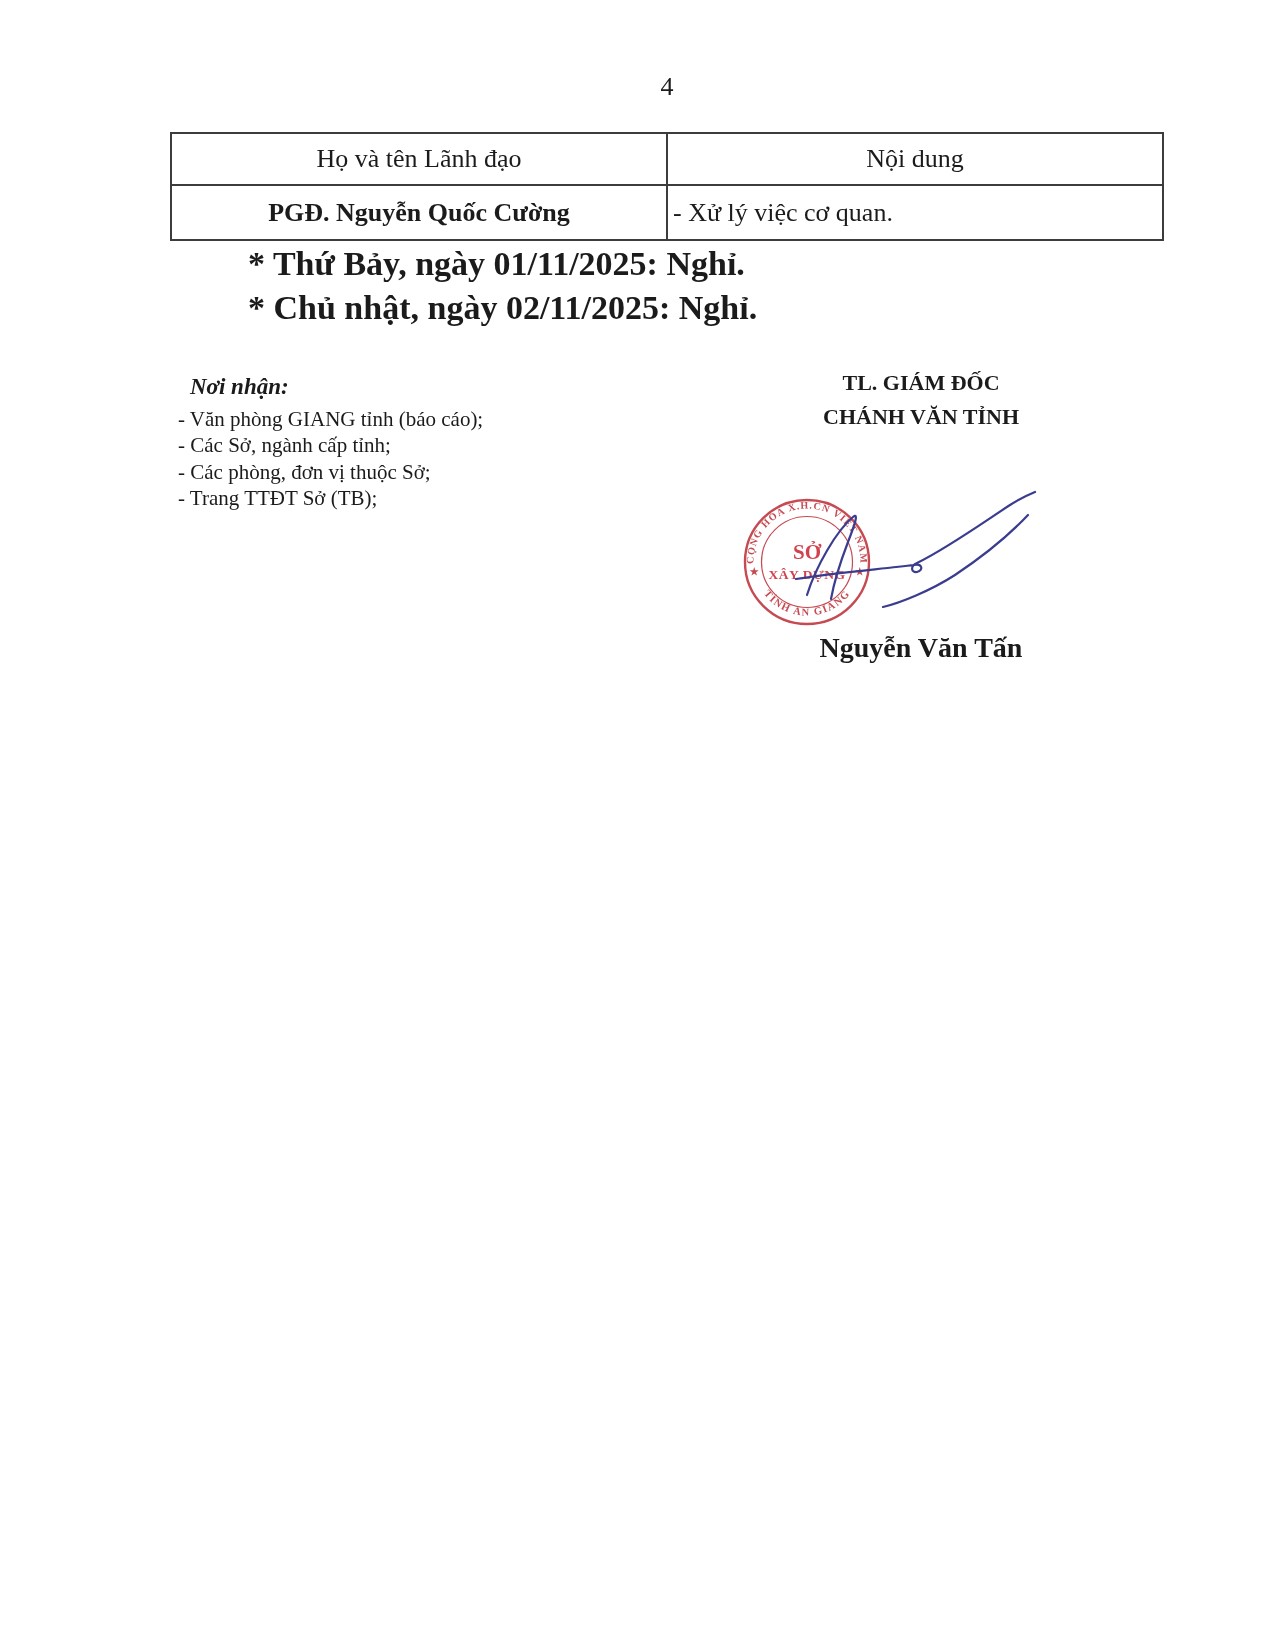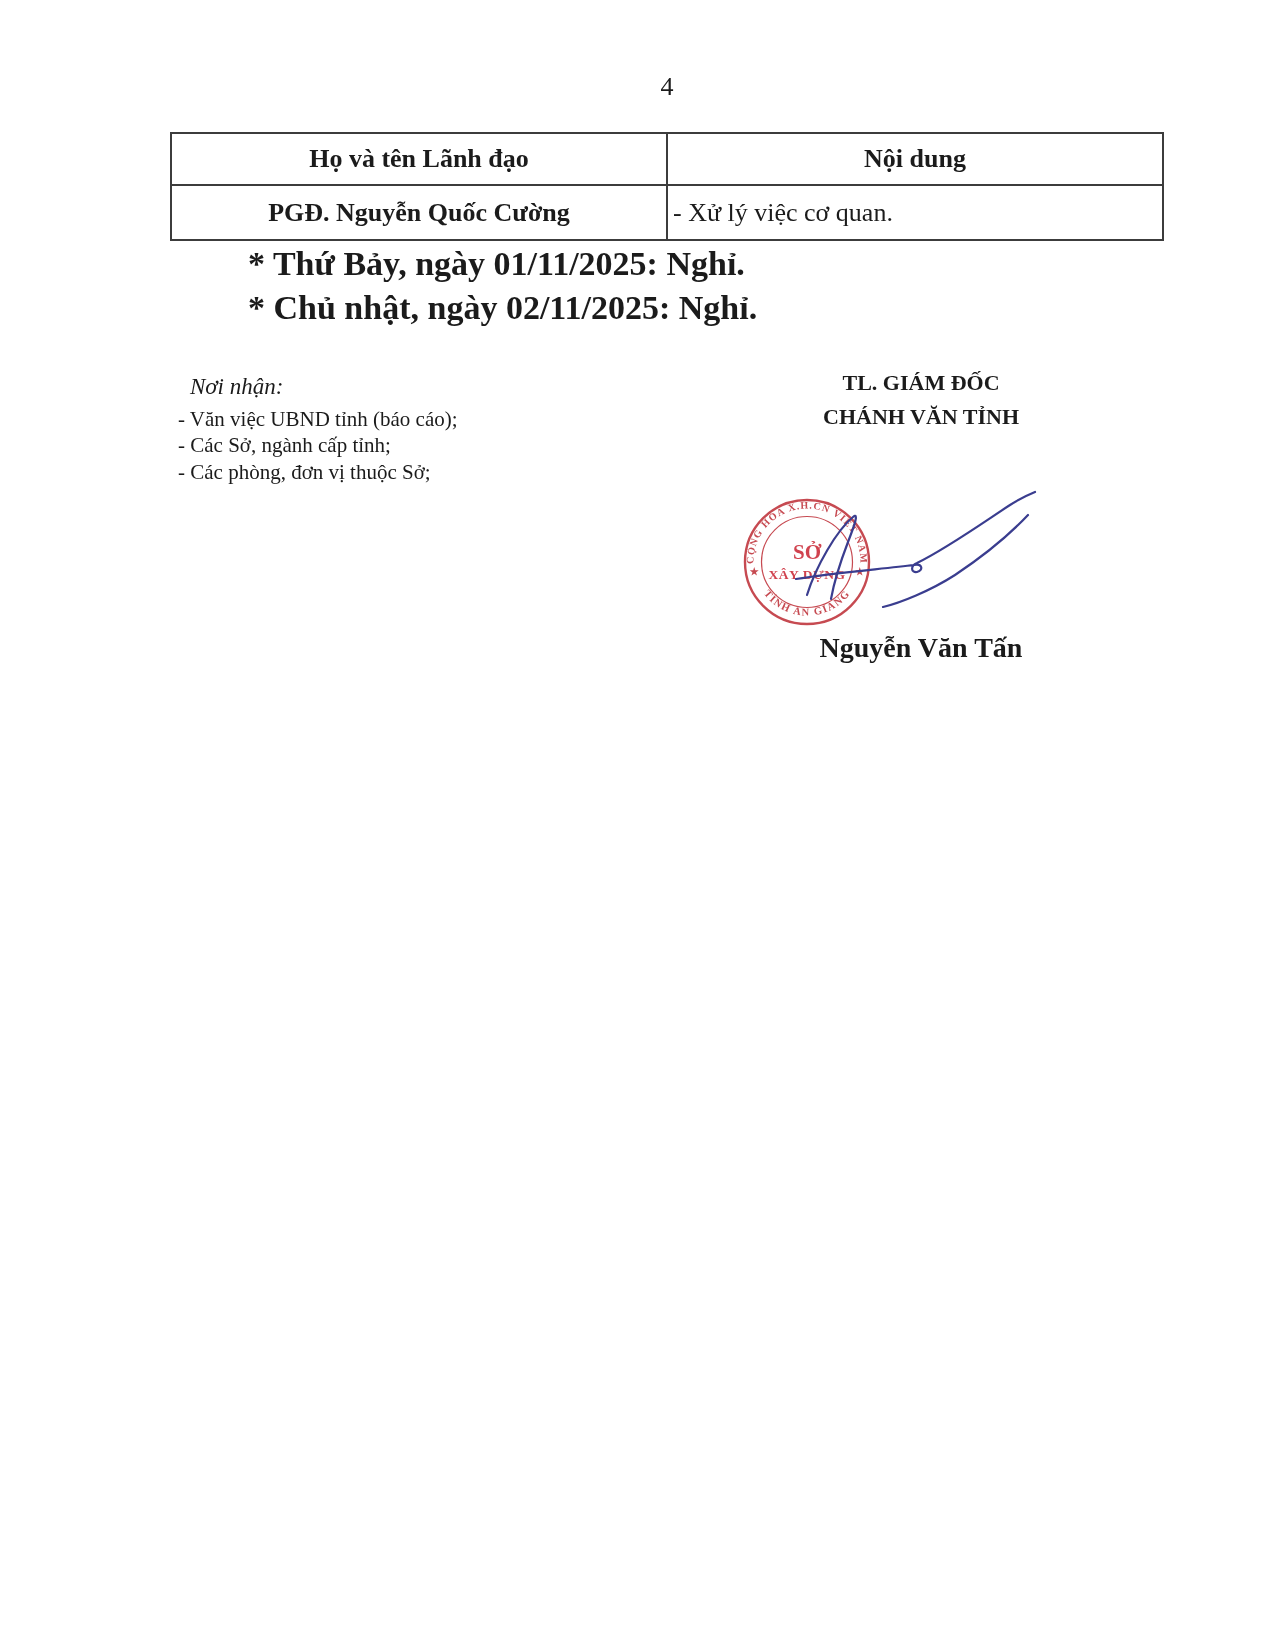--- a/index.html
+++ b/index.html
@@ -24,40 +24,40 @@
     width: 994px;
     border-collapse: collapse;
     table-layout: fixed;
   }
   table.sched th, table.sched td {
     border: 2px solid #3c3c3c;
     font-size: 26px;
     vertical-align: middle;
     overflow: hidden;
   }
-  table.sched th { font-weight: bold; text-align: center; height: 48px; }
+  table.sched th { font-weight: normal; text-align: center; height: 48px; }
   table.sched td { height: 51px; }
   td.cell-name { font-weight: bold; text-align: center; width: 390px; margin-top: 48px; }
   td.cell-content { text-align: left; padding-left: 5px; font-weight: normal; }
   .note-line {
     position: absolute;
     left: 248px;
     font-weight: bold;
     font-size: 34px;
     white-space: nowrap;
   }
   .note-1 { top: 245px; }
   .note-2 { top: 289px; }
   .recipients {
     position: absolute;
     left: 178px; top: 374px;
     width: 420px;
   }
   .recipients-title {
-    font-weight: normal;
+    font-weight: bold;
     font-style: italic;
     font-size: 23px;
     margin-left: 12px;
     margin-bottom: 6px;
   }
   .recipient-item {
     font-size: 21px;
     line-height: 26.3px;
     white-space: nowrap;
   }
@@ -114,23 +114,24 @@
         <td class="cell-content">- Xử lý việc cơ quan.</td>
       </tr>
     </tbody>
   </table>
 
   <div class="note-line note-1">* Thứ Bảy, ngày 01/11/2025: Nghỉ.</div>
   <div class="note-line note-2">* Chủ nhật, ngày 02/11/2025: Nghỉ.</div>
 
   <div class="recipients">
     <div class="recipients-title">Nơi nhận:</div>
-    <div class="recipient-item">- Văn việc UBND tỉnh (báo cáo);</div>
+    <div class="recipient-item">- Văn phòng GIANG tỉnh (báo cáo);</div>
     <div class="recipient-item">- Các Sở, ngành cấp tỉnh;</div>
     <div class="recipient-item">- Các phòng, đơn vị thuộc Sở;</div>
+    <div class="recipient-item">- Trang TTĐT Sở (TB);</div>
   </div>
 
   <div class="sig-titles">
     <div>TL. GIÁM ĐỐC</div>
     <div>CHÁNH VĂN TỈNH</div>
   </div>
 
   <div class="stamp-wrap">
     <svg viewBox="0 0 130 130" width="130" height="130">
       <circle cx="65" cy="65" r="62" fill="none" stroke-width="2.4" stroke="#c23b43"></circle>

